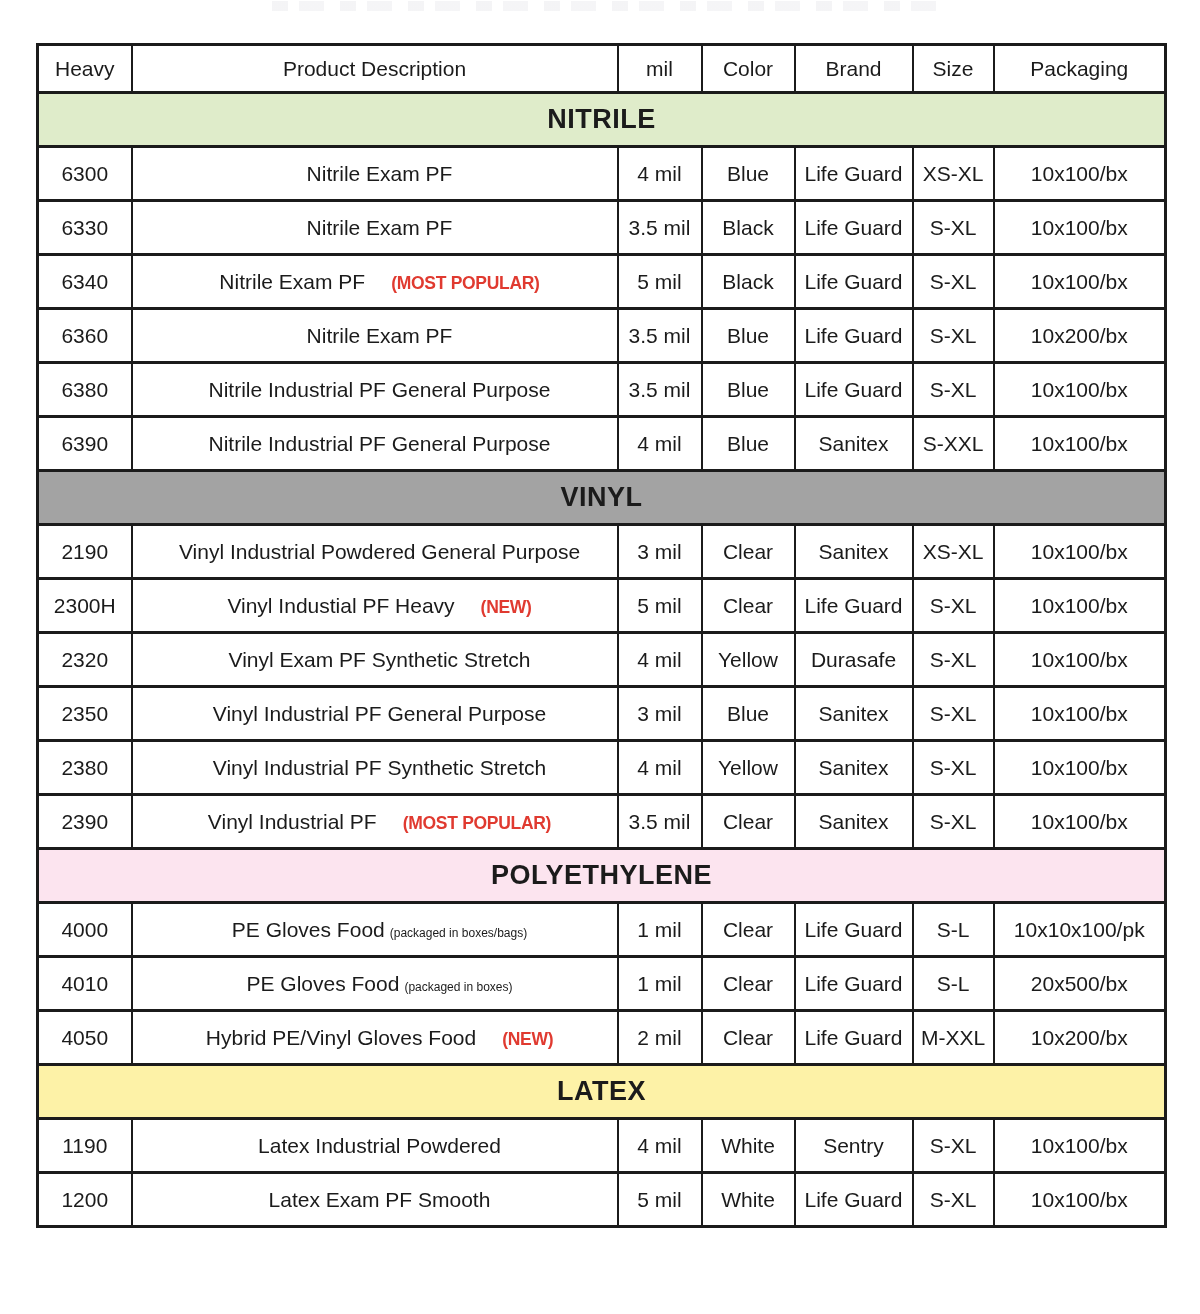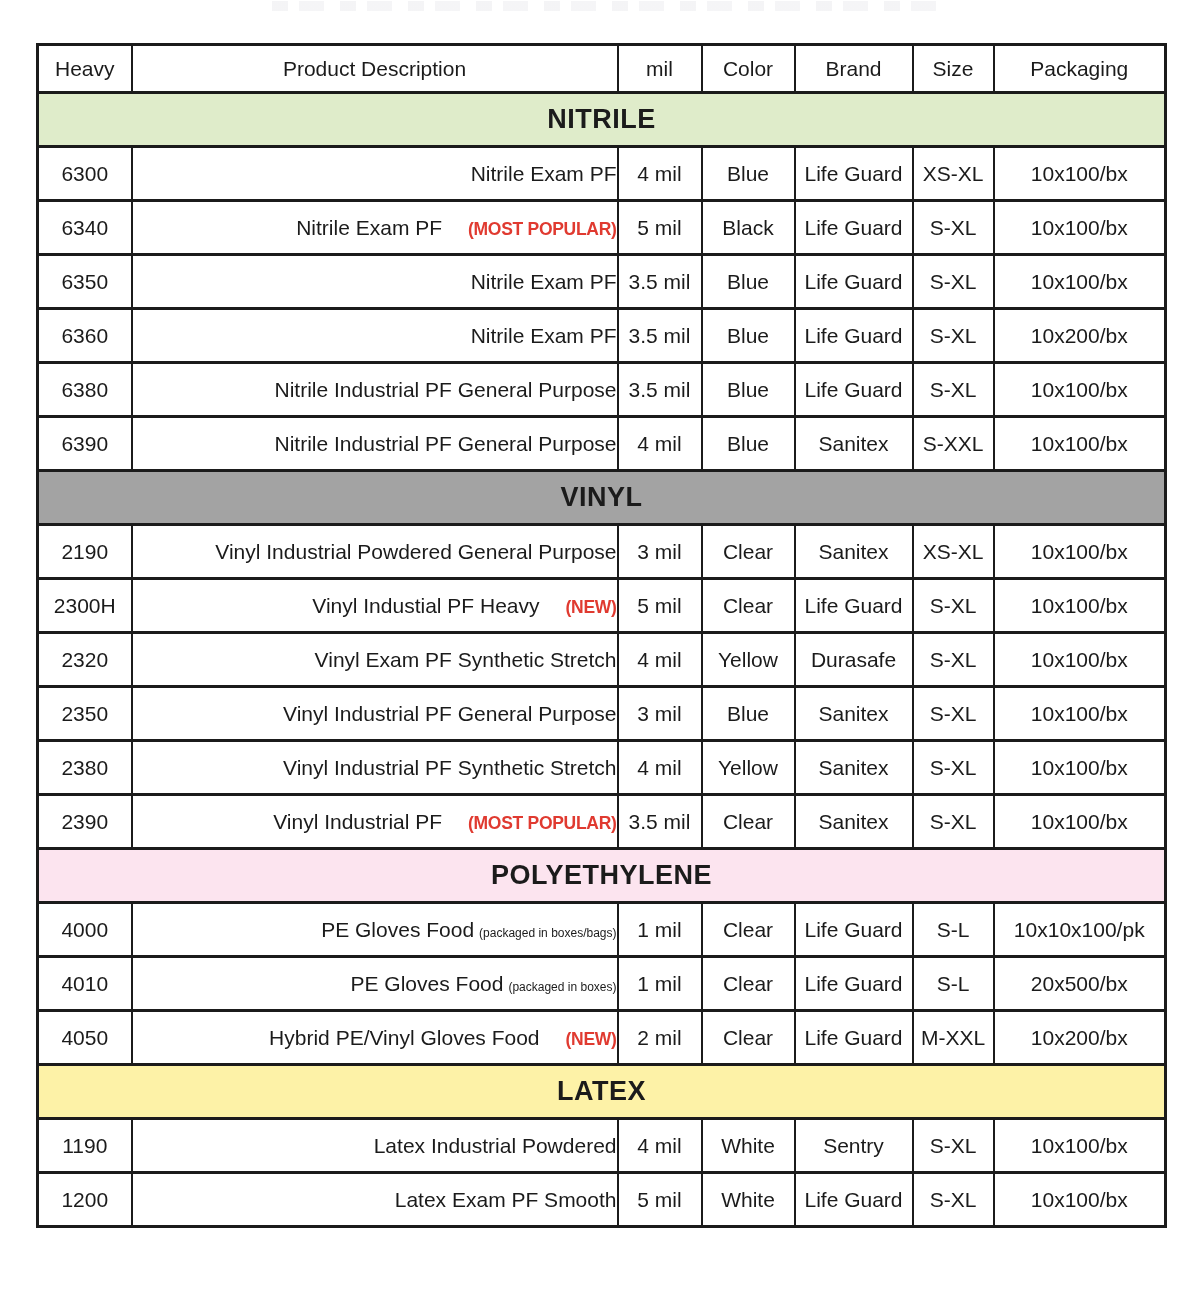--- a/index.html
+++ b/index.html
@@ -68,21 +68,21 @@
   }
   tbody td { height: 51px; font-size: 21px; background: #ffffff; }
 
   td.band {
     font-size: 27px;
     font-weight: 700;
     letter-spacing: 0.5px;
     height: 51px;
   }
   td.desc {
-    text-align: right;
+    text-align: center;
     padding-left: 10px;
   }
   span.badge {
     color: #e03a30;
     font-weight: 700;
     font-size: 17.5px;
     letter-spacing: -0.3px;
     margin-left: 26px;
   }
   span.small-note {
@@ -125,38 +125,38 @@
         <tr>
           <td>6300</td>
           <td class="desc"><span>Nitrile Exam PF</span></td>
           <td>4 mil</td>
           <td>Blue</td>
           <td>Life Guard</td>
           <td>XS-XL</td>
           <td>10x100/bx</td>
         </tr>
         <tr>
+          <td>6330</td>
+          <td class="desc"><span>Nitrile Exam PF</span></td>
+          <td>3.5 mil</td>
+          <td>Black</td>
+          <td>Life Guard</td>
+          <td>S-XL</td>
+          <td>10x100/bx</td>
+        </tr>
+        <tr>
           <td>6340</td>
           <td class="desc"><span>Nitrile Exam PF</span><span class="badge">(MOST POPULAR)</span></td>
           <td>5 mil</td>
           <td>Black</td>
           <td>Life Guard</td>
           <td>S-XL</td>
           <td>10x100/bx</td>
         </tr>
         <tr>
-          <td>6350</td>
-          <td class="desc"><span>Nitrile Exam PF</span></td>
-          <td>3.5 mil</td>
-          <td>Blue</td>
-          <td>Life Guard</td>
-          <td>S-XL</td>
-          <td>10x100/bx</td>
-        </tr>
-        <tr>
           <td>6360</td>
           <td class="desc"><span>Nitrile Exam PF</span></td>
           <td>3.5 mil</td>
           <td>Blue</td>
           <td>Life Guard</td>
           <td>S-XL</td>
           <td>10x200/bx</td>
         </tr>
         <tr>
           <td>6380</td>

